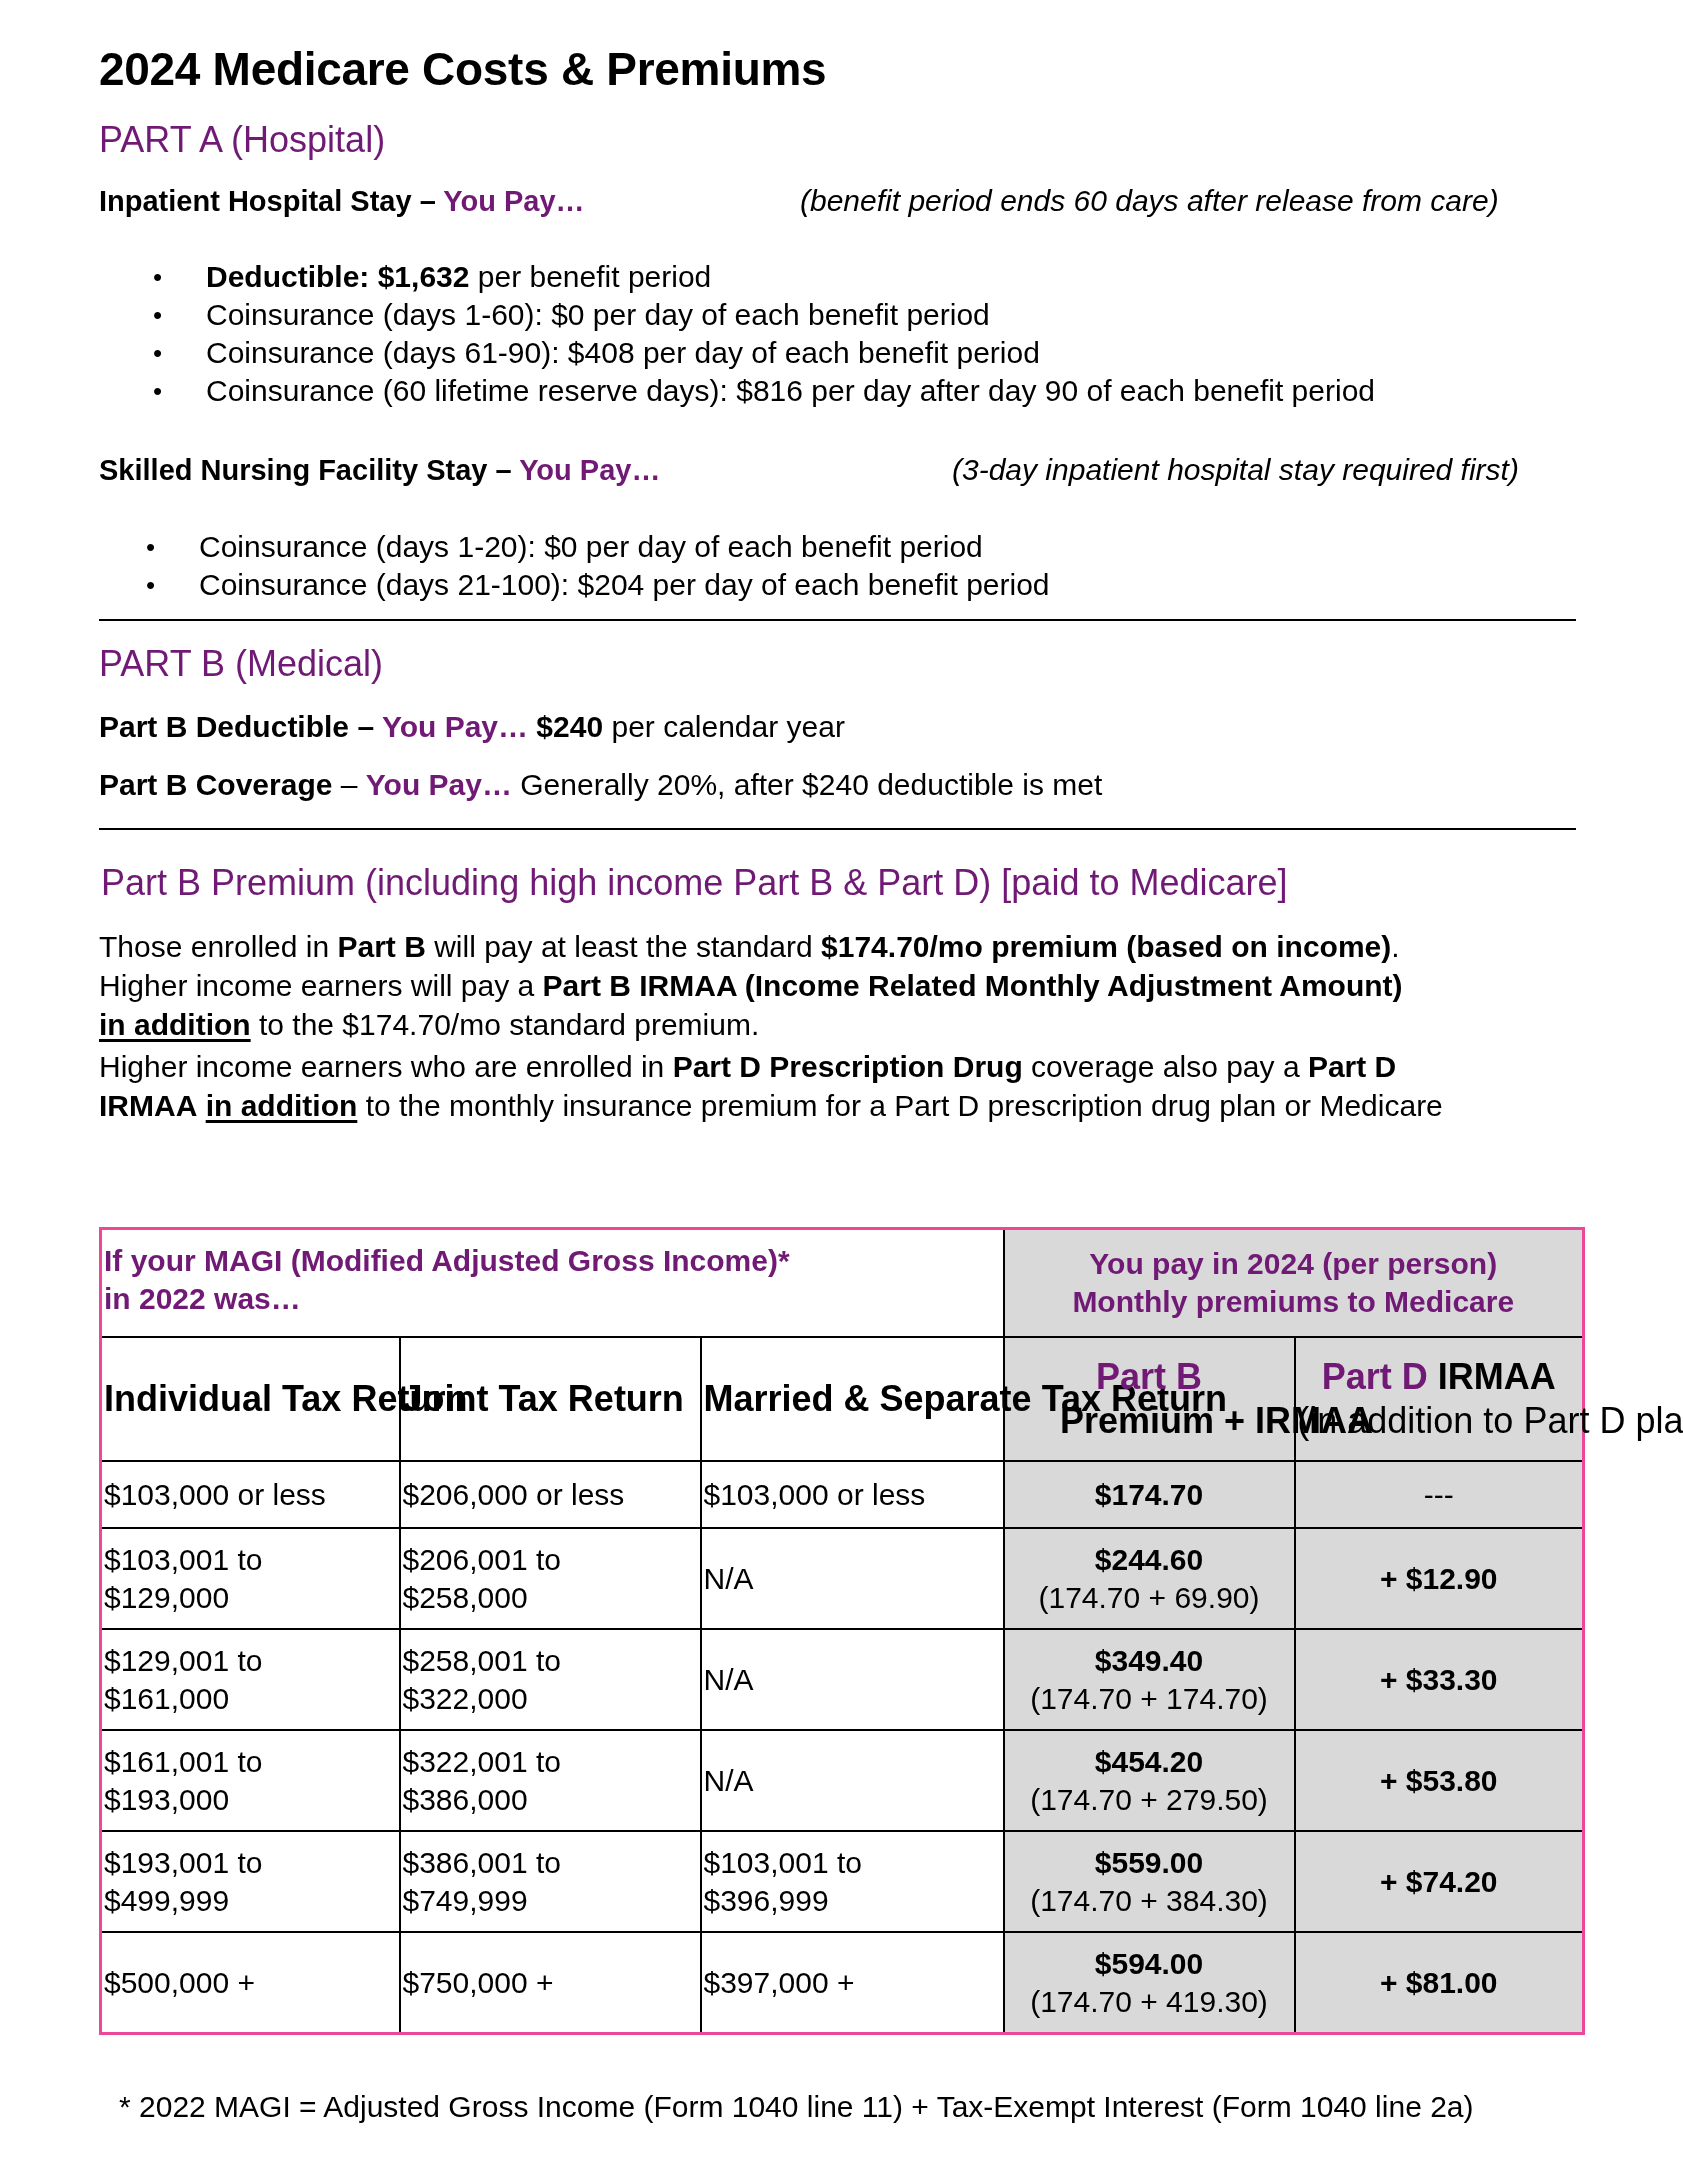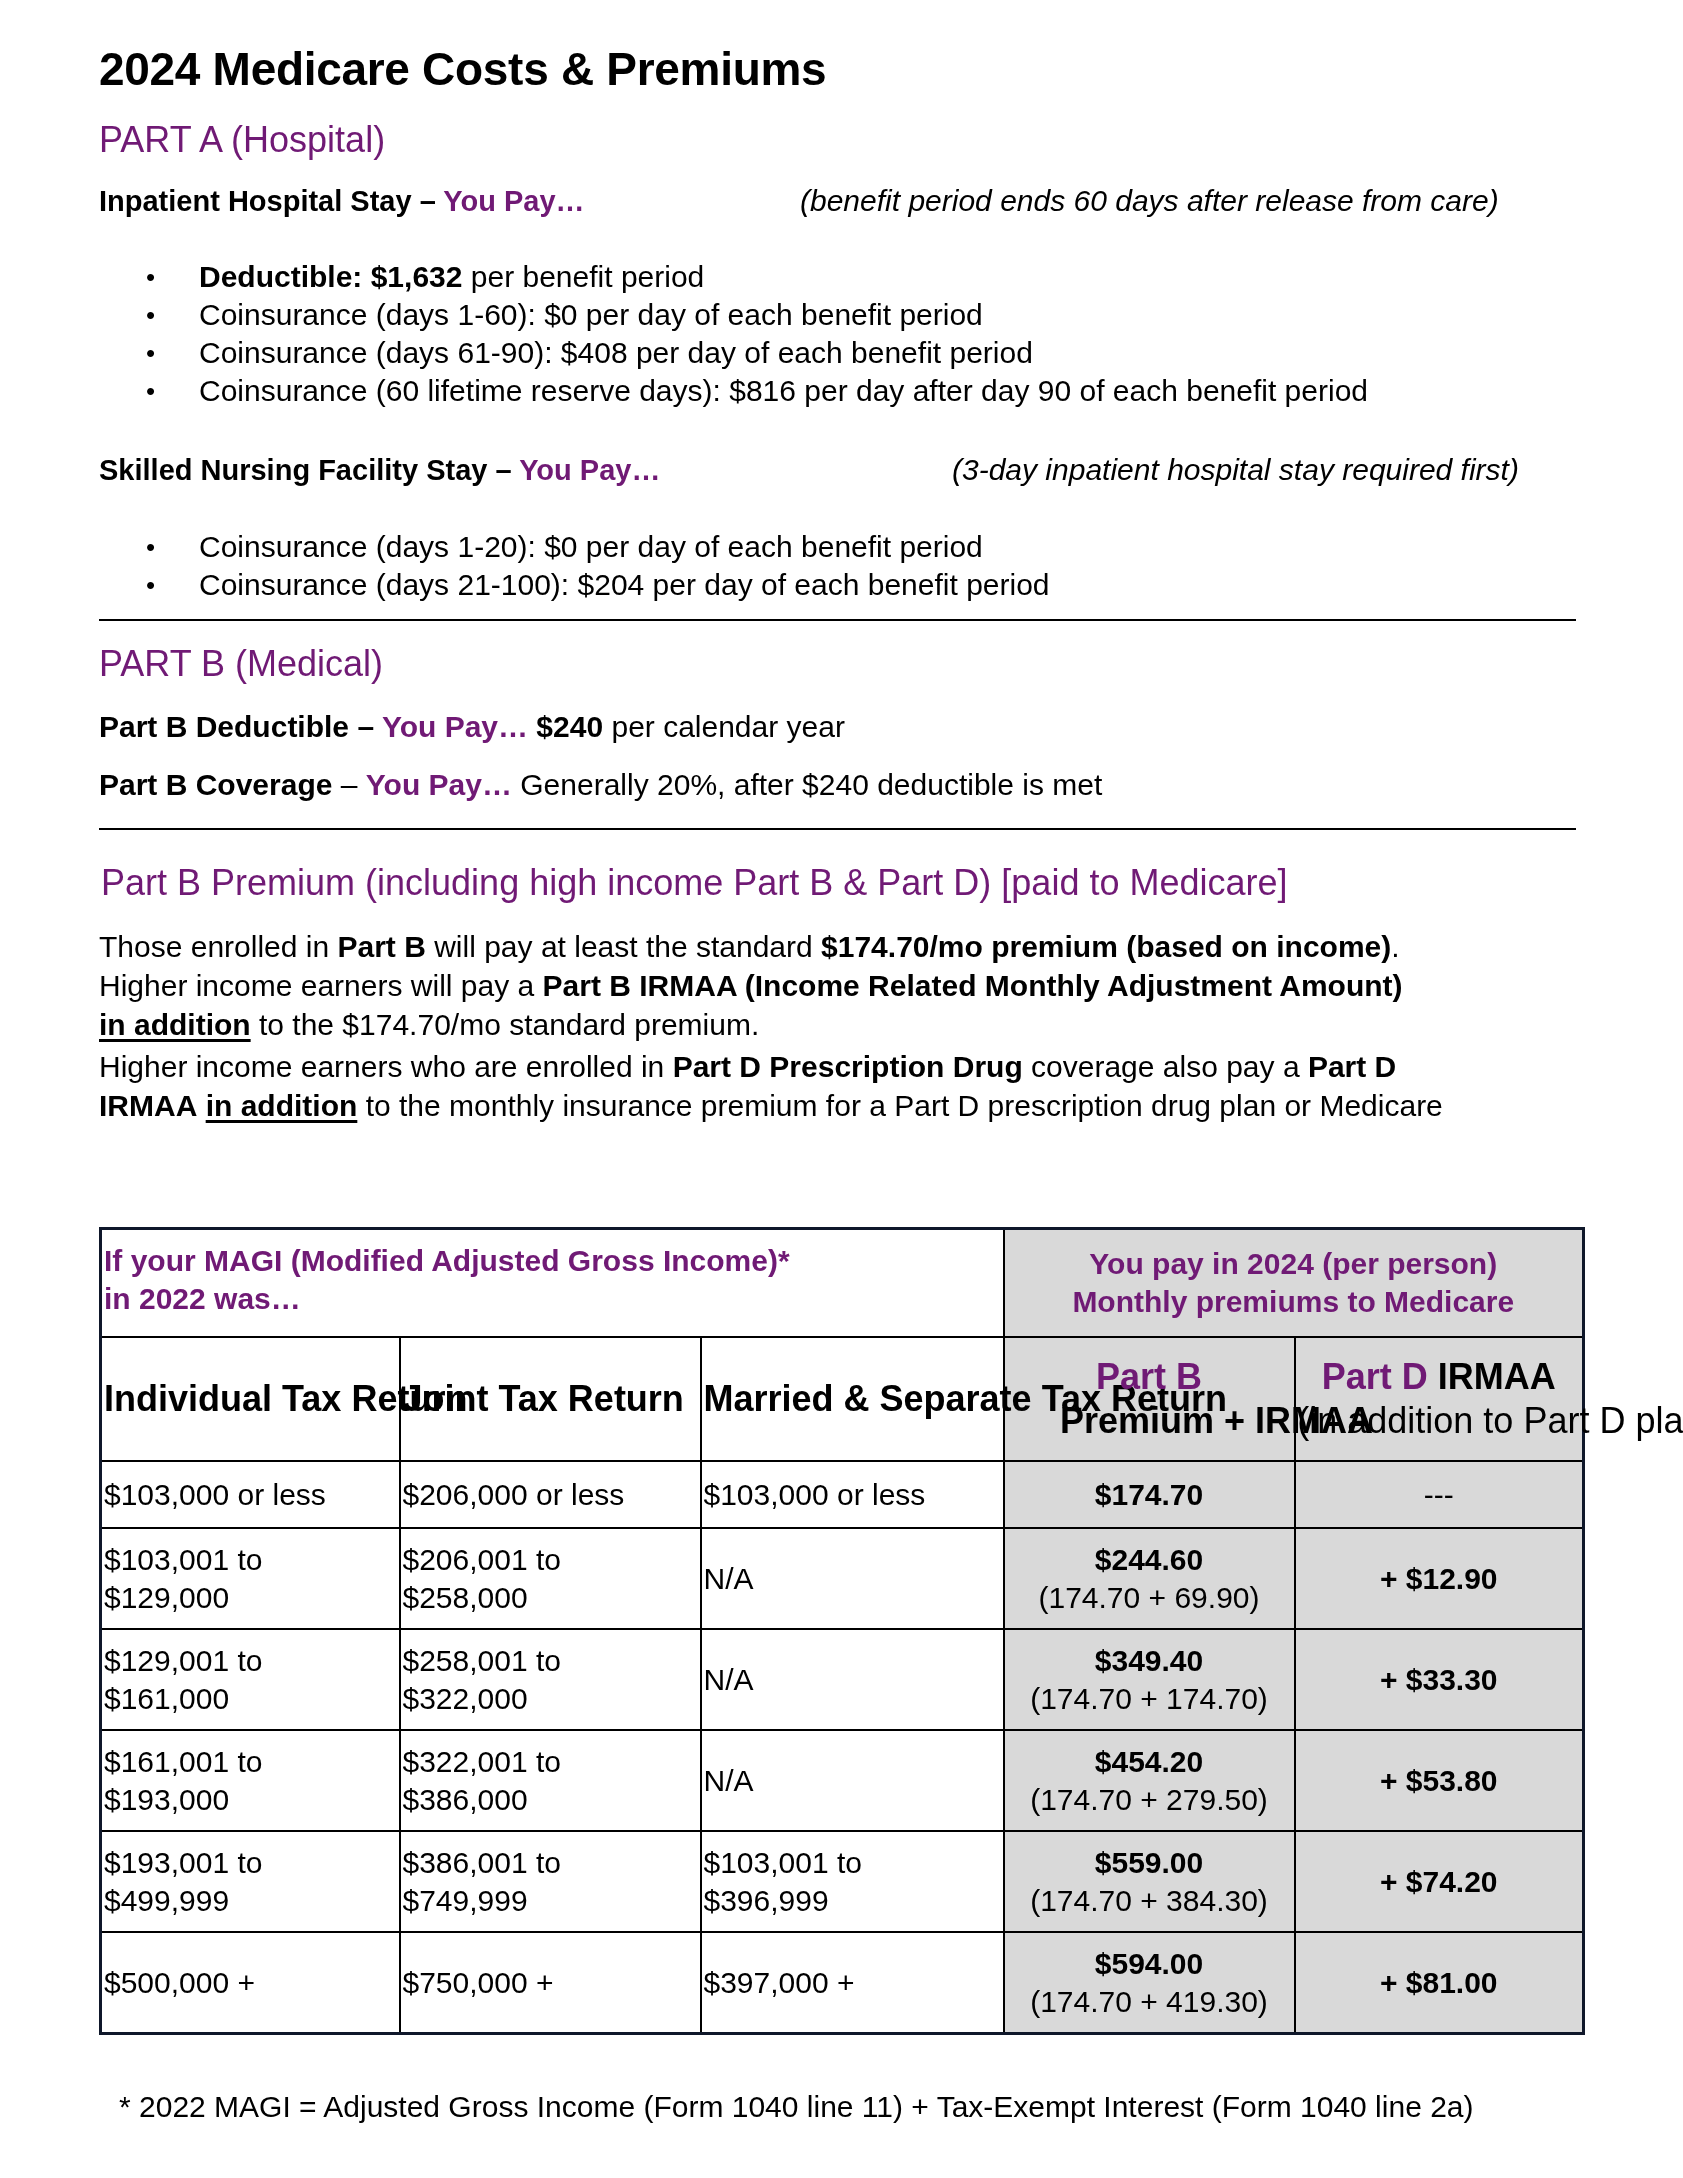--- a/index.html
+++ b/index.html
@@ -19,21 +19,21 @@
   ul.bullets li::before { content: "\2022"; position: absolute; left: 47px; top: 0; font-size: 26px; }
   .rule { height: 0; border-top: 2px solid #000; left: 99px; width: 1477px; }
   .para { left: 99px; width: 1505px; font-size: 30px; line-height: 39px; }
   .u { text-decoration: underline; text-decoration-thickness: 3px; text-underline-offset: 4px; margin-top: 38px; }
   b { font-weight: bold; }
 
   table.irmaa {
     position: absolute; left: 99px; top: 1227px; width: 1483px;
     border-collapse: collapse; table-layout: fixed;
     font-size: 30px; line-height: 38px;
-    border: 3px solid #0f172a;
+    border: 3px solid #ec4899;
   }
   table.irmaa td { border: 2px solid #000; padding: 0 0 0 2px; vertical-align: middle; }
   table.irmaa td.shade { background: #d9d9d9; text-align: center; padding: 0; }
   table.irmaa tr.h1 td { height: 94px; }
   table.irmaa tr.h2 td { height: 122px; }
   table.irmaa tr.r0 td { height: 65px; }
   table.irmaa tr.rr td { height: 99px; }
   table.irmaa td.lhead { vertical-align: top; padding-top: 12px; }
   .bold { font-weight: bold; }
   .footnote { left: 119px; top: 2077px; font-size: 30px; line-height: 38px; white-space: nowrap; margin-top: 11px; }
@@ -43,21 +43,21 @@
 
 <div class="abs title">2024 Medicare Costs &amp; Premiums</div>
 
 <div class="abs h2 blue" style="left:99px; top:118px;">PART A (Hospital)</div>
 
 <div class="abs h3" style="left:99px; top:182px;">
   <span>Inpatient Hospital Stay – </span><span class="blue">You Pay…</span>
 </div>
 <div class="abs note" style="left:800px; top:182px;">(benefit period ends 60 days after release from care)</div>
 
-<ul class="abs bullets" style="left:99px; top:258px;">
+<ul class="abs bullets" style="left:106px; top:258px;">
   <li><b>Deductible: $1,632</b><span> per benefit period</span></li>
   <li><span>Coinsurance (days 1-60): $0 per day of each benefit period</span></li>
   <li><span>Coinsurance (days 61-90): $408 per day of each benefit period</span></li>
   <li><span>Coinsurance (60 lifetime reserve days): $816 per day after day 90 of each benefit period</span></li>
 </ul>
 
 <div class="abs h3" style="left:99px; top:451px;">
   <span>Skilled Nursing Facility Stay – </span><span class="blue">You Pay…</span>
 </div>
 <div class="abs note" style="left:952px; top:451px;">(3-day inpatient hospital stay required first)</div>

